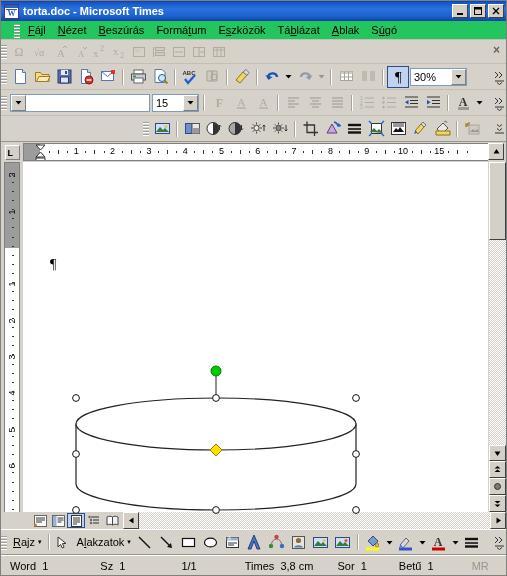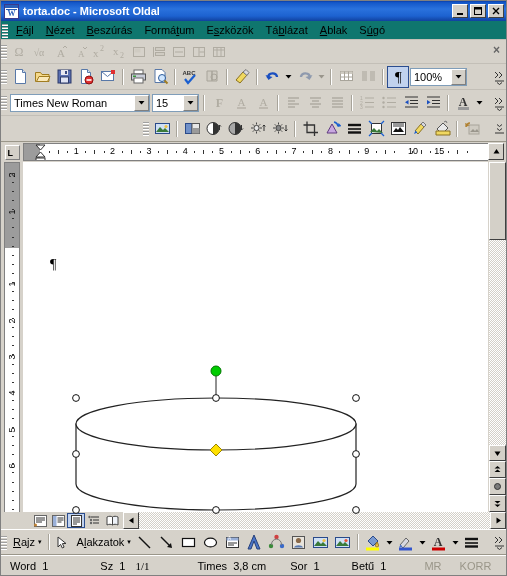--- a/index.html
+++ b/index.html
@@ -46,23 +46,23 @@
     border-right:1px solid #404040;border-bottom:1px solid #404040;
     box-sizing:border-box;
     display:flex;align-items:center;justify-content:center;
     font-size:9px;line-height:1;color:#000;
   }
   .winbtn svg{display:block;}
   
   .menubar{
     height:19px;flex:0 0 19px;
     display:flex;align-items:center;
-    background:#0f766e;
+    background:#22c55e;
     border-bottom:1px solid #c3bfb7;
-    padding-left:1px;box-sizing:border-box;
+    padding-left:13px;box-sizing:border-box;
   }
   .gripper{
     width:6px;height:15px;flex:0 0 6px;margin-right:2px;
     background-image:
       linear-gradient(#fff 1px, transparent 1px),
       linear-gradient(#a0a0a0 1px, transparent 1px);
     background-size:2px 3px,2px 3px;
     background-position:1px 2px,0px 1px;
   }
   .menuitem{
@@ -302,21 +302,21 @@
 
   <div class="titlebar">
     <div class="appicon">
       <svg width="13" height="13" viewBox="0 0 13 13">
         <rect x="0" y="0" width="13" height="13" fill="#fff"></rect>
         <rect x="0" y="0" width="13" height="3" fill="#2b5fb8"></rect>
         <rect x="1" y="4" width="11" height="1" fill="#2b5fb8"></rect>
         <text x="6.5" y="11" font-size="8" font-family="Liberation Serif, serif" fill="#2b5fb8" text-anchor="middle" font-weight="bold">W</text>
       </svg>
     </div>
-    <div class="ttl">torta.doc - Microsoft Oldal</div>
+    <div class="ttl">torta.doc - Microsoft Times</div>
     <div class="winbtns">
       <div class="winbtn">
         <svg width="10" height="10" viewBox="0 0 10 10">
             <rect x="2" y="7" width="6" height="2" fill="#000"></rect>
           </svg>
       </div>
       <div class="winbtn">
         <svg width="10" height="10" viewBox="0 0 10 10">
             <rect x="1.5" y="1.5" width="7" height="7" fill="none" stroke="#000" stroke-width="1"></rect>
             <rect x="1.5" y="1.5" width="7" height="2" fill="#000"></rect>
@@ -523,39 +523,38 @@
           </g>
         </svg>
     </div>
     <div class="tsep"></div>
     <div class="tbtn pressed">
       <svg width="17" height="17" viewBox="0 0 17 17">
           <text x="8.5" y="14" font-size="15" fill="#000" text-anchor="middle" font-family="Liberation Serif, serif">¶</text>
         </svg>
     </div>
     <div class="combo zoom">
-      <span class="val">100%</span>
+      <span class="val">30%</span>
       <span class="arw">
         <svg width="7" height="7" viewBox="0 0 7 7">
             <path d="M0.5,2 l3,3.5 l3,-3.5 z" fill="#000"></path>
           </svg>
       </span>
     </div>
     <div class="overflow">
       <svg width="11" height="16" viewBox="0 0 11 16">
           <path d="M1,3 l3,3 l-3,3 M5,3 l3,3 l-3,3" fill="none" stroke="#333"></path>
           <path d="M1,12 h9 M3,13.5 l2.5,2 l2.5,-2" fill="none" stroke="#333"></path>
         </svg>
     </div>
   </div>
 
   <div class="tbrow r3">
     <div class="gripper"></div>
     <div class="combo font">
-      <span class="val">Times New Roman</span>
       <span class="arw">
         <svg width="7" height="7" viewBox="0 0 7 7">
             <path d="M0.5,2 l3,3.5 l3,-3.5 z" fill="#000"></path>
           </svg>
       </span>
     </div>
     <div class="combo size">
       <span class="val">15</span>
       <span class="arw">
         <svg width="7" height="7" viewBox="0 0 7 7">
@@ -794,21 +793,21 @@
       <div class="ticks" id="hticks">
           <span class="num" style="left: 52.3px;">1</span>
           <span class="num" style="left: 88.6px;">2</span>
           <span class="num" style="left: 124.9px;">3</span>
           <span class="num" style="left: 161.2px;">4</span>
           <span class="num" style="left: 197.5px;">5</span>
           <span class="num" style="left: 233.8px;">6</span>
           <span class="num" style="left: 270.1px;">7</span>
           <span class="num" style="left: 306.4px;">8</span>
           <span class="num" style="left: 342.7px;">9</span>
-          <span class="num" style="left: 389px;">10</span>
+          <span class="num" style="left: 379px;">10</span>
           <span class="num" style="left: 415.3px;">15</span>
           <span class="tk" style="left: 25px;"></span>
           <span class="tkm" style="left: 34px;"></span>
           <span class="tk" style="left: 43px;"></span>
           <span class="tk" style="left: 61px;"></span>
           <span class="tkm" style="left: 70px;"></span>
           <span class="tk" style="left: 80px;"></span>
           <span class="tk" style="left: 98px;"></span>
           <span class="tkm" style="left: 107px;"></span>
           <span class="tk" style="left: 116px;"></span>
@@ -1150,21 +1149,21 @@
     </div>
   </div>
 
   <div class="statusbar">
     <div class="stfield">
       <span>Word</span>&nbsp;&nbsp;<span>1</span>
     </div>
     <div class="stfield" style="margin-left:42px;">
       <span>Sz</span>&nbsp;&nbsp;<span>1</span>
     </div>
-    <div class="stfield" style="font-family:Liberation Serif, serif;">1/1</div>
+    <div class="stfield" style="margin-left:46px;">1/1</div>
     <div class="stfield" style="margin-left:38px;">
       <span>Times</span>&nbsp;&nbsp;<span>3,8 cm</span>
     </div>
     <div class="stfield" style="margin-left:14px;">
       <span>Sor</span>&nbsp;&nbsp;<span>1</span>
     </div>
     <div class="stfield" style="margin-left:22px;">
       <span>Betű</span>&nbsp;&nbsp;<span>1</span>
     </div>
     <div class="stfield dim" style="margin-left:28px;">MR</div>

